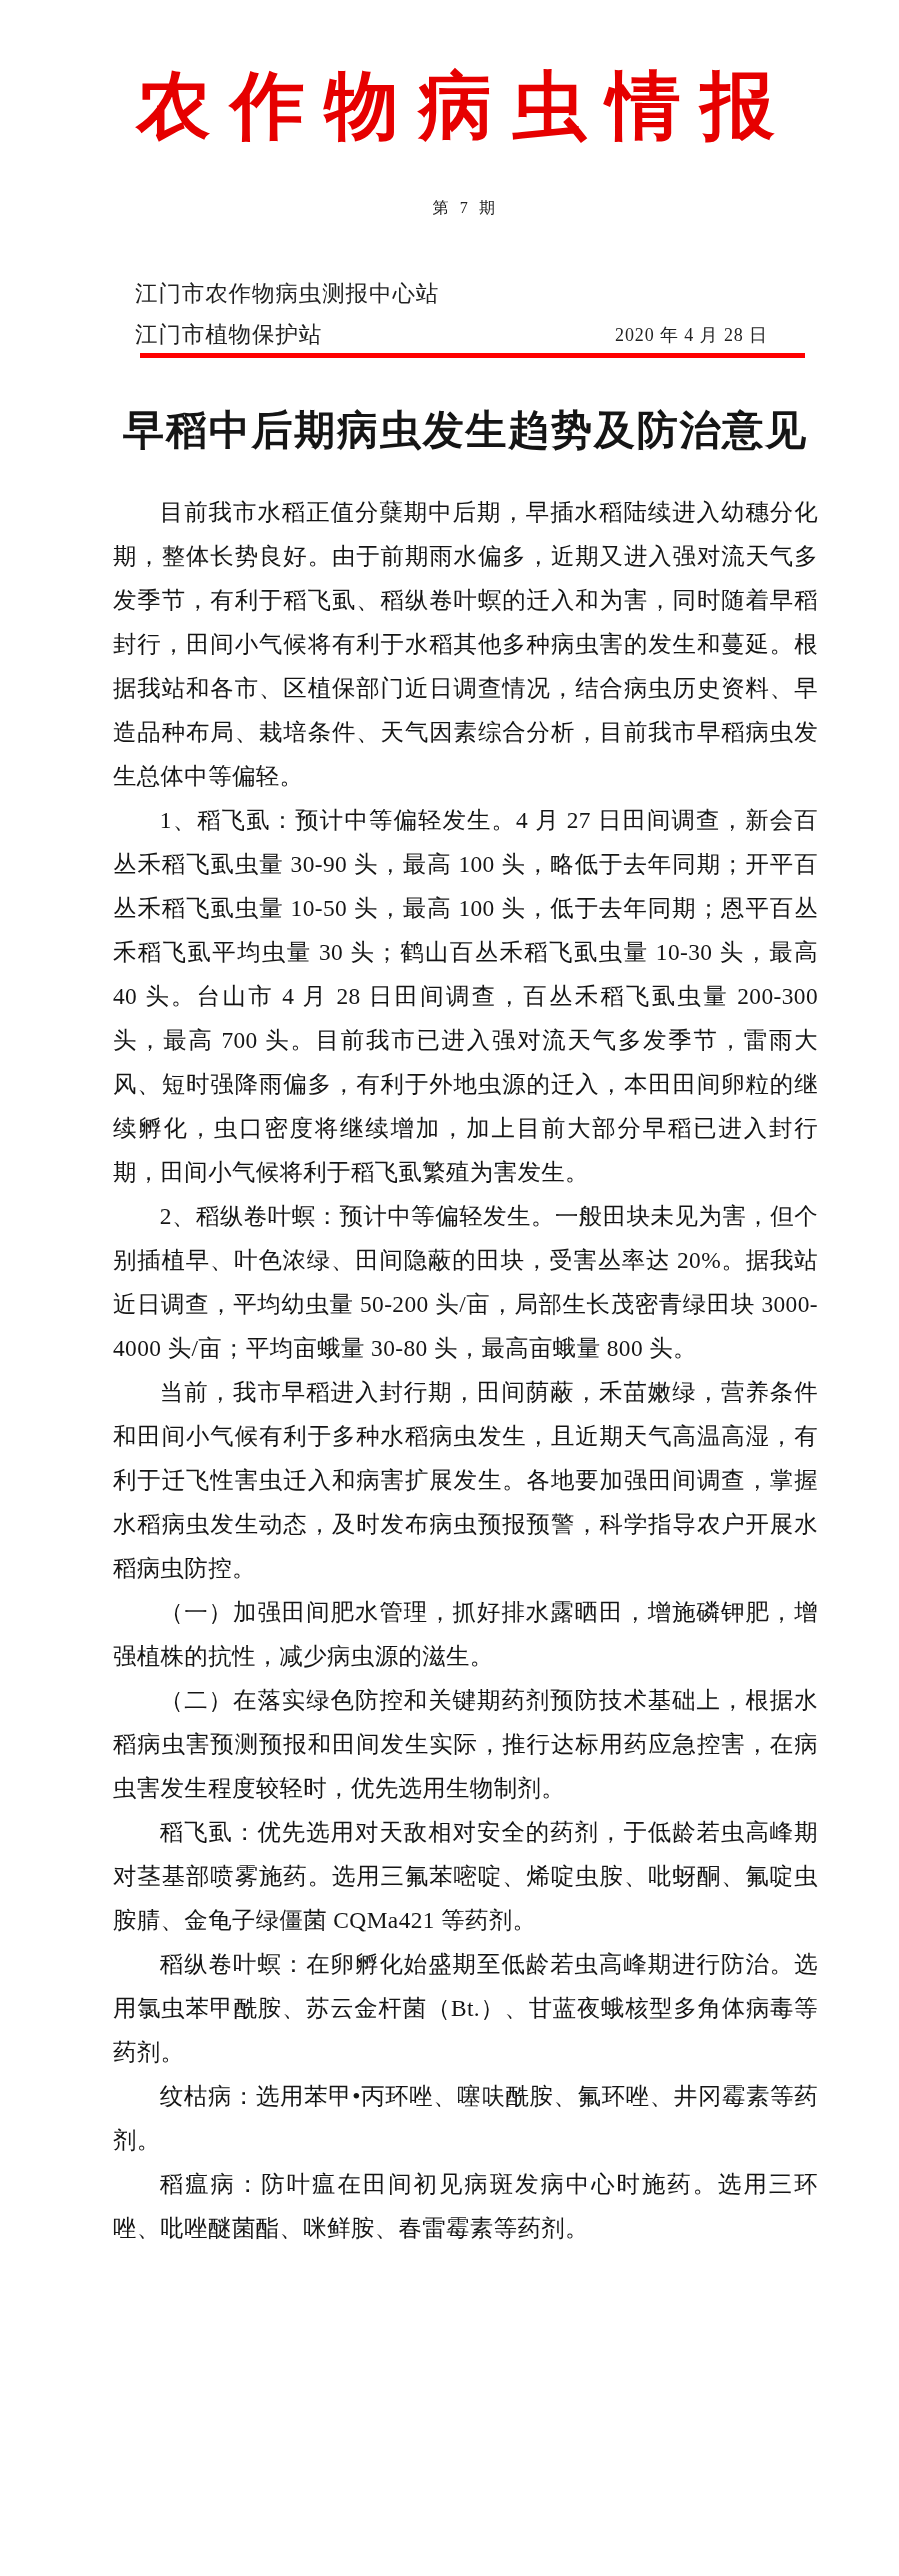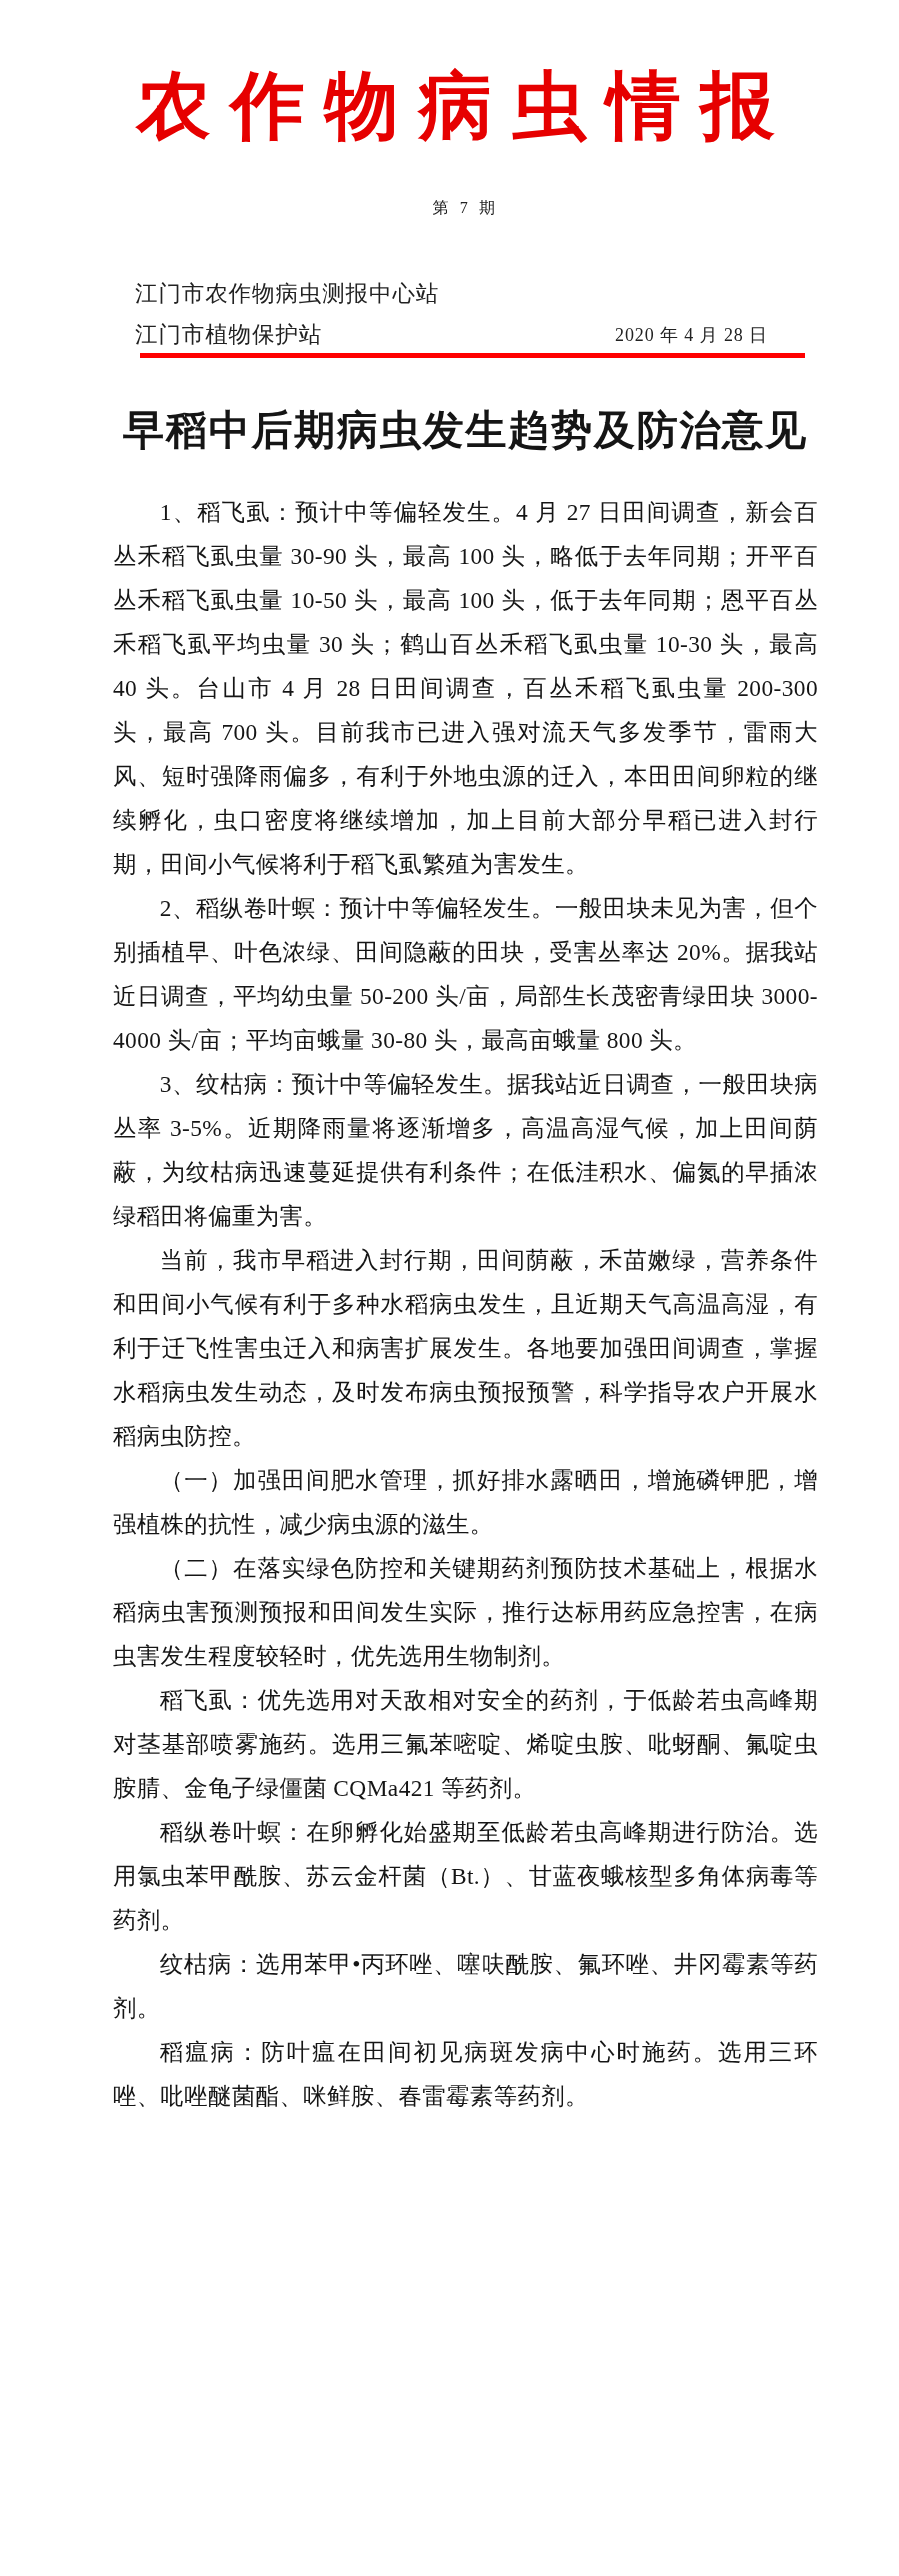--- a/index.html
+++ b/index.html
@@ -117,23 +117,23 @@
 
   <div class="org org2">江门市植物保护站</div>
 
   <div class="date">2020 年 4 月 28 日</div>
 
   <div class="rule"></div>
 
   <h2 class="article-title">早稻中后期病虫发生趋势及防治意见</h2>
 
   <div class="body-text">
+    <p>目前我市水稻正值分蘖期中后期，早插水稻陆续进入幼穗分化期，整体长势良好。由于前期雨水偏多，近期又进入强对流天气多发季节，有利于稻飞虱、稻纵卷叶螟的迁入和为害，同时随着早稻封行，田间小气候将有利于水稻其他多种病虫害的发生和蔓延。根据我站和各市、区植保部门近日调查情况，结合病虫历史资料、早造品种布局、栽培条件、天气因素综合分析，目前我市早稻病虫发生总体中等偏轻。</p>
     <p>1、稻飞虱：预计中等偏轻发生。4 月 27 日田间调查，新会百丛禾稻飞虱虫量 30-90 头，最高 100 头，略低于去年同期；开平百丛禾稻飞虱虫量 10-50 头，最高 100 头，低于去年同期；恩平百丛禾稻飞虱平均虫量 30 头；鹤山百丛禾稻飞虱虫量 10-30 头，最高 40 头。台山市 4 月 28 日田间调查，百丛禾稻飞虱虫量 200-300 头，最高 700 头。目前我市已进入强对流天气多发季节，雷雨大风、短时强降雨偏多，有利于外地虫源的迁入，本田田间卵粒的继续孵化，虫口密度将继续增加，加上目前大部分早稻已进入封行期，田间小气候将利于稻飞虱繁殖为害发生。</p>
     <p>2、稻纵卷叶螟：预计中等偏轻发生。一般田块未见为害，但个别插植早、叶色浓绿、田间隐蔽的田块，受害丛率达 20%。据我站近日调查，平均幼虫量 50-200 头/亩，局部生长茂密青绿田块 3000-4000 头/亩；平均亩蛾量 30-80 头，最高亩蛾量 800 头。</p>
-    <p>3、纹枯病：预计中等偏轻发生。据我站近日调查，一般田块病丛率 3-5%。近期降雨量将逐渐增多，高温高湿气候，加上田间荫蔽，为纹枯病迅速蔓延提供有利条件；在低洼积水、偏氮的早插浓绿稻田将偏重为害。</p>
     <p>当前，我市早稻进入封行期，田间荫蔽，禾苗嫩绿，营养条件和田间小气候有利于多种水稻病虫发生，且近期天气高温高湿，有利于迁飞性害虫迁入和病害扩展发生。各地要加强田间调查，掌握水稻病虫发生动态，及时发布病虫预报预警，科学指导农户开展水稻病虫防控。</p>
     <p>（一）加强田间肥水管理，抓好排水露晒田，增施磷钾肥，增强植株的抗性，减少病虫源的滋生。</p>
     <p>（二）在落实绿色防控和关键期药剂预防技术基础上，根据水稻病虫害预测预报和田间发生实际，推行达标用药应急控害，在病虫害发生程度较轻时，优先选用生物制剂。</p>
     <p>稻飞虱：优先选用对天敌相对安全的药剂，于低龄若虫高峰期对茎基部喷雾施药。选用三氟苯嘧啶、烯啶虫胺、吡蚜酮、氟啶虫胺腈、金龟子绿僵菌 CQMa421 等药剂。</p>
     <p>稻纵卷叶螟：在卵孵化始盛期至低龄若虫高峰期进行防治。选用氯虫苯甲酰胺、苏云金杆菌（Bt.）、甘蓝夜蛾核型多角体病毒等药剂。</p>
     <p>纹枯病：选用苯甲•丙环唑、噻呋酰胺、氟环唑、井冈霉素等药剂。</p>
     <p>稻瘟病：防叶瘟在田间初见病斑发病中心时施药。选用三环唑、吡唑醚菌酯、咪鲜胺、春雷霉素等药剂。</p>
 
   </div>
 

